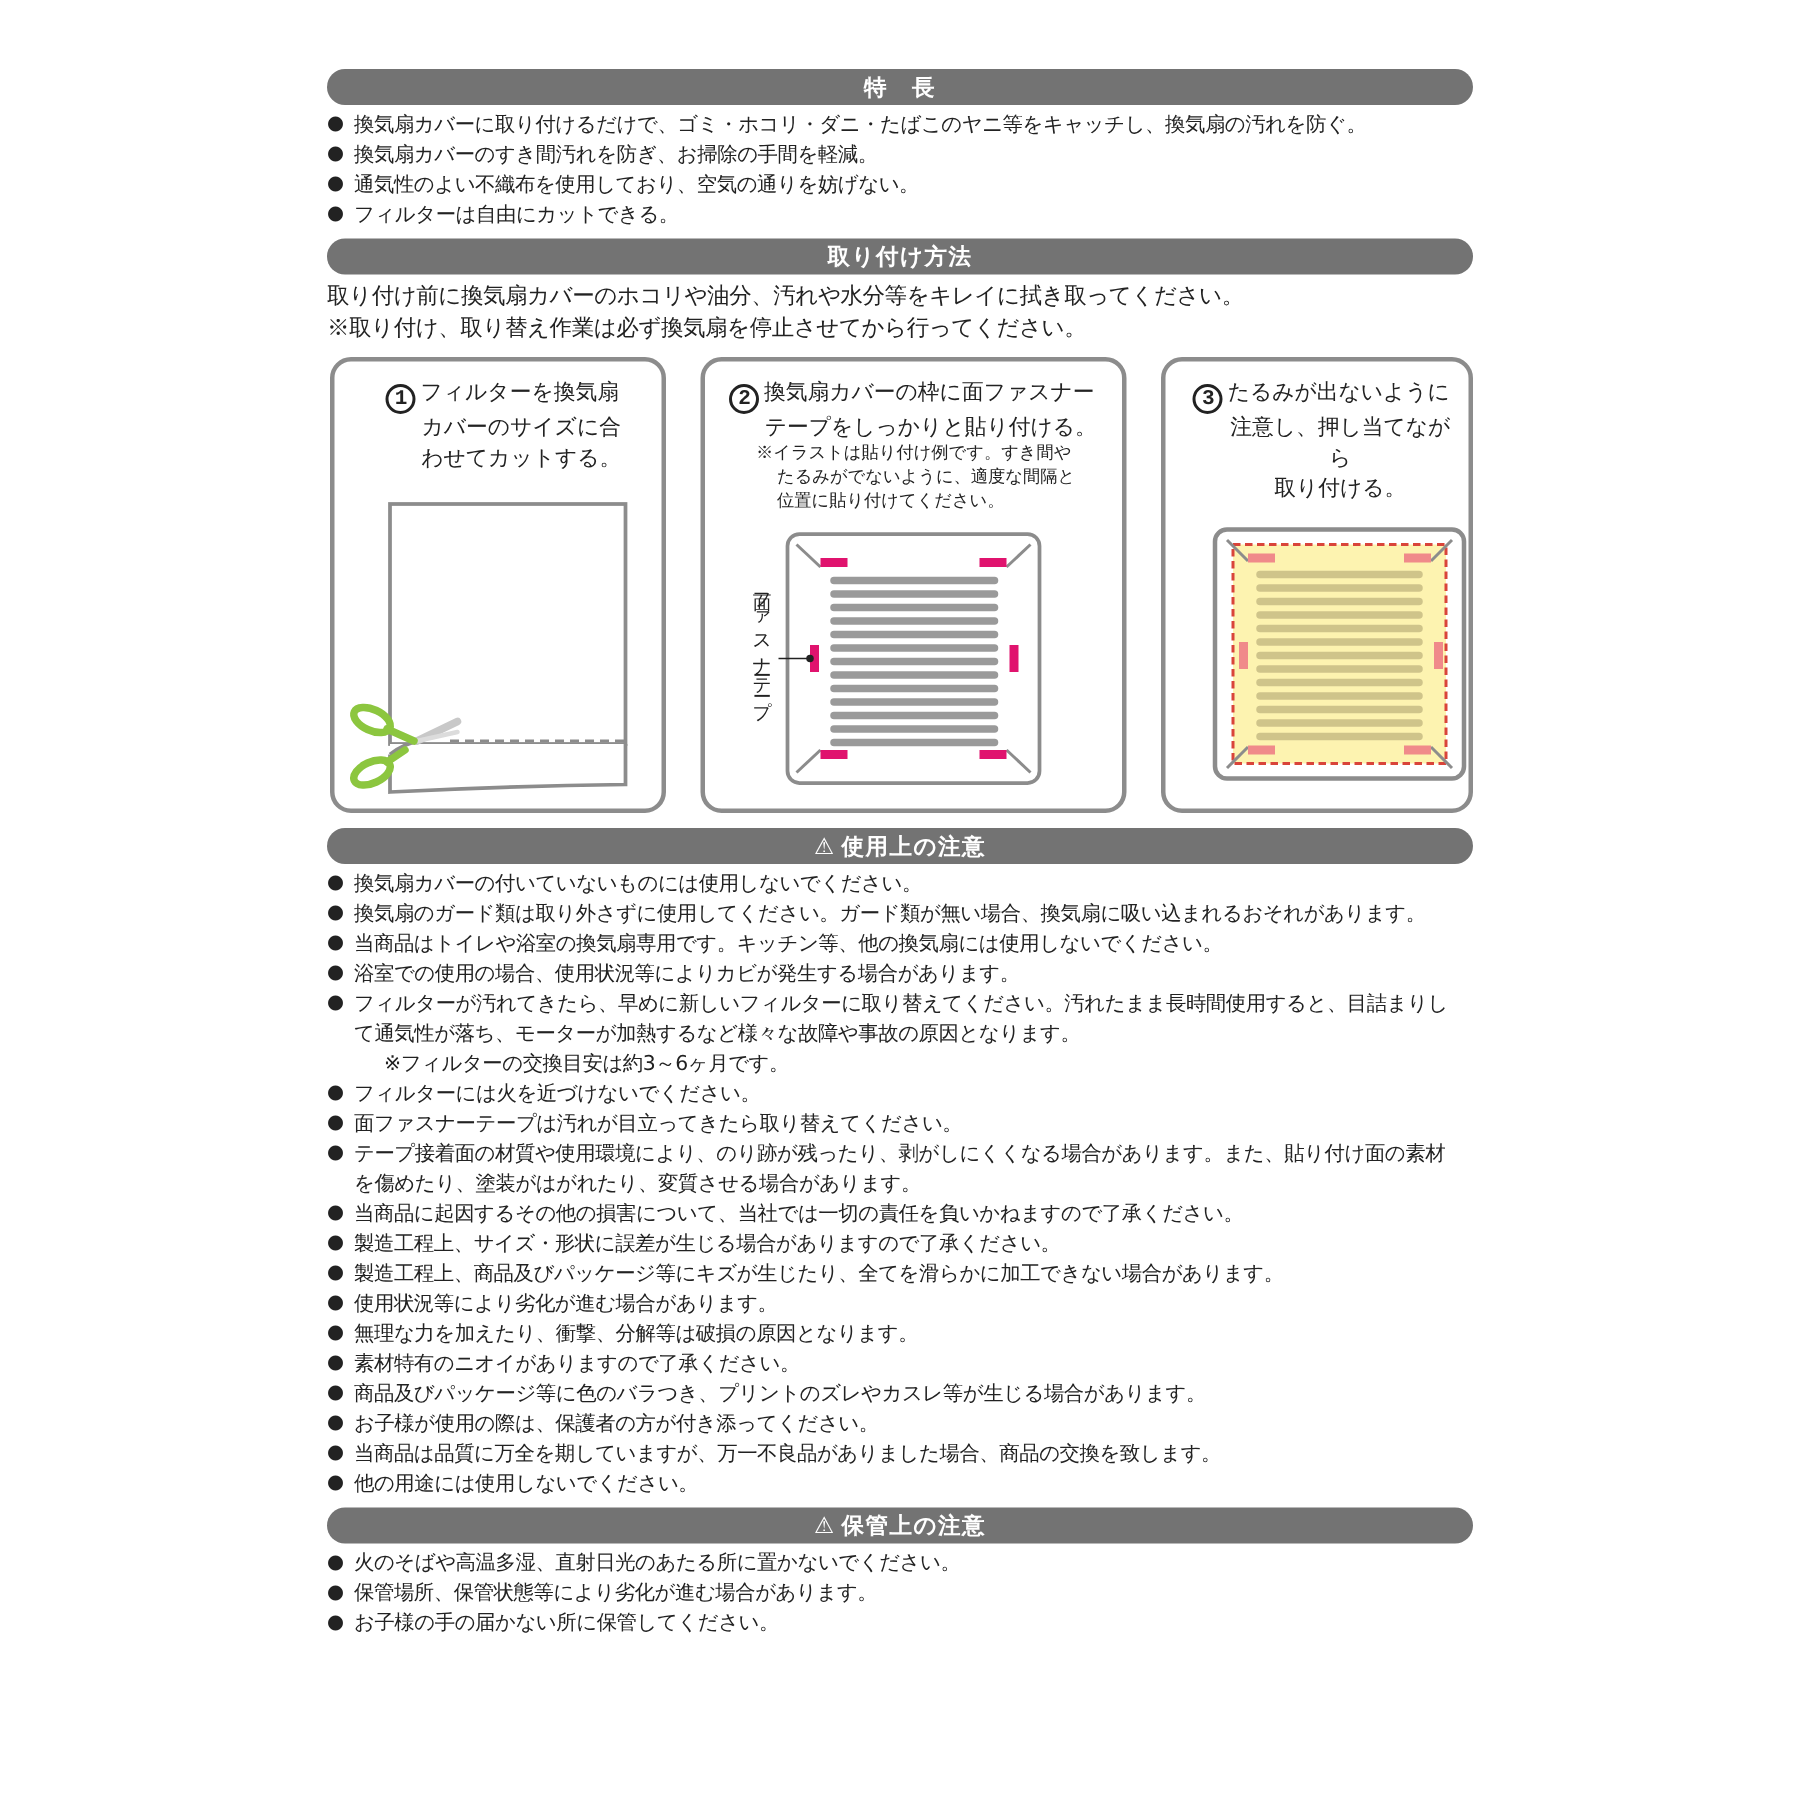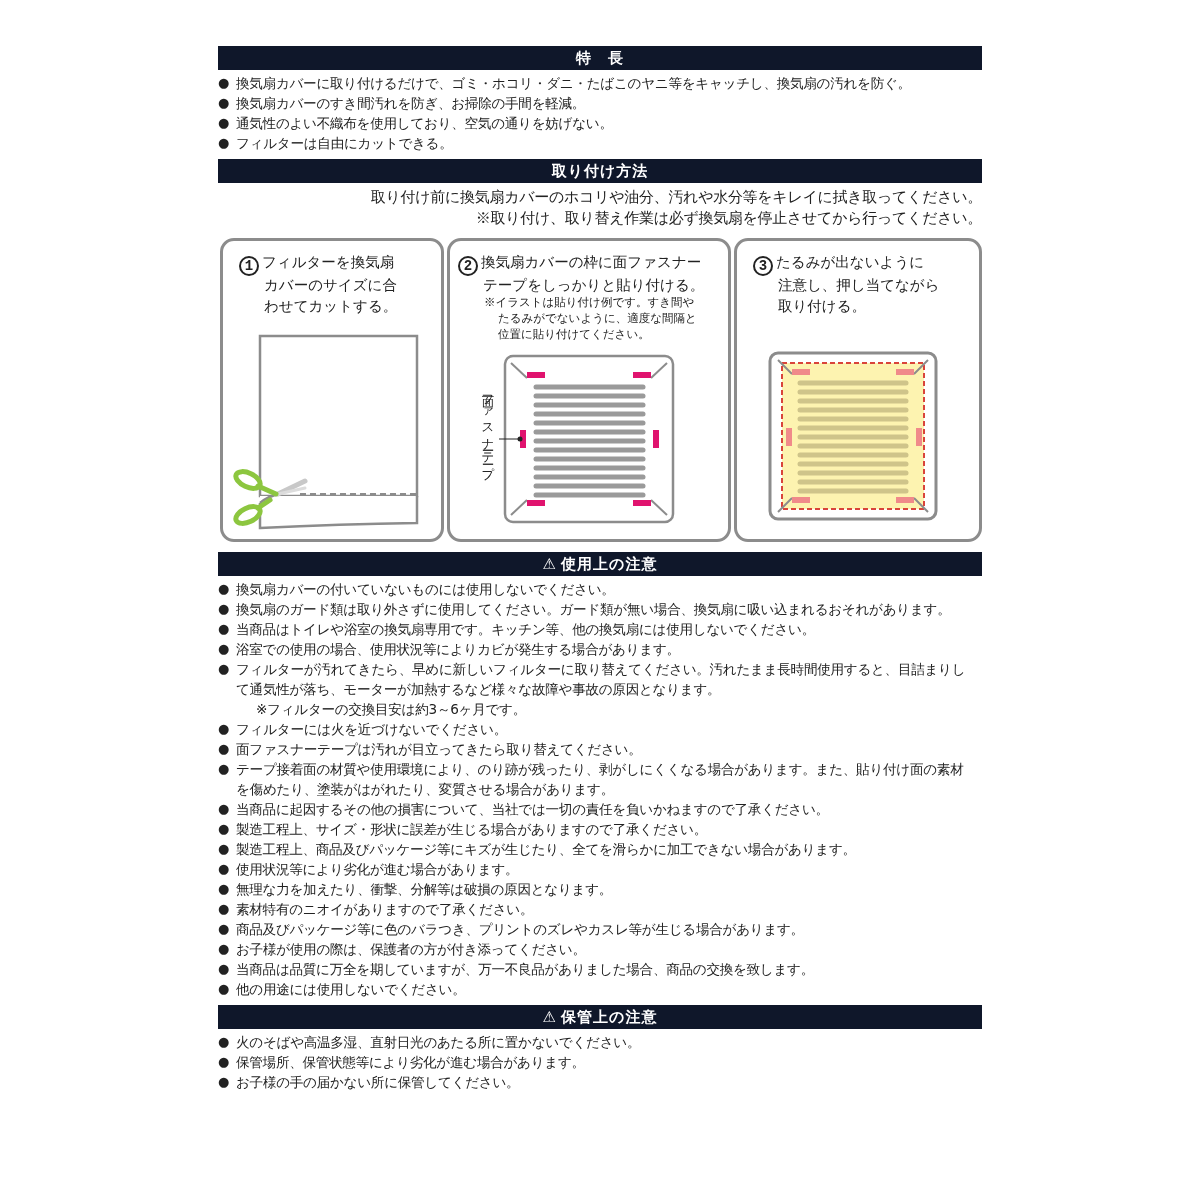--- a/index.html
+++ b/index.html
@@ -1,33 +1,33 @@
 <!DOCTYPE html>
 <html><head>
 <meta charset="utf-8">
 <style>
   html, body { margin: 0; padding: 0; background: #ffffff; }
   body { width: 1200px; height: 1200px; position: relative; overflow: hidden;
          font-family: "DejaVu Sans", "Liberation Sans", sans-serif; color: #222; }
   .page { position: absolute; left: 218px; top: 46px; width: 764px; }
-  .bar { height: 24px; border-radius: 0; background: #0f172a; color: #fff;
+  .bar { height: 24px; border-radius: 12px; background: #737373; color: #fff;
          font-weight: bold; font-size: 15px; display: flex; align-items: center;
          justify-content: center; letter-spacing: 1px; }
   .bar .warn { display: inline-block; margin-right: 4px; font-size: 15px; }
   ul.bul { list-style: none; margin: 3px 16px 0 0; padding: 0; font-size: 13.6px; line-height: 20px; }
   ul.bul li { position: relative; padding-left: 18px; white-space: normal; letter-spacing: -0.3px; }
   ul.bul li::before { content: "●"; position: absolute; left: 0; top: 0; font-size: 13px; }
   ul.bul li .note { display: block; padding-left: 20px; }
-  .intro { text-align: right; font-size: 15px; line-height: 21px; margin: 5px 0 4px 0; letter-spacing: -0.3px; }
+  .intro { text-align: left; font-size: 15px; line-height: 21px; margin: 5px 0 4px 0; letter-spacing: -0.3px; }
   .steps { display: flex; justify-content: space-between; margin-top: 8px; margin-bottom: 10px; }
   .step { position: relative; height: 304px; border: 3px solid #8c8c8c; border-radius: 14px; box-sizing: border-box; background: #fff; }
   .step1 { width: 224px; margin-left: 2px; }
   .step2 { width: 284px; }
-  .step3 { width: 248px; }
-  .step-text { position: absolute; top: 12px; left: 16px; right: 10px; font-size: 14.5px; line-height: 20.5px; }
+  .step3 { width: 208px; }
+  .step-text { position: absolute; top: 12px; left: 16px; right: 10px; font-size: 14.5px; line-height: 20.5px; text-align: center; }
   .num { display: inline-flex; width: 20px; height: 20px; border: 2px solid #222; border-radius: 50%;
          align-items: center; justify-content: center; font-weight: bold; font-size: 14px;
          box-sizing: border-box; margin-right: 3px; vertical-align: -3px; }
   .step-text .cont { padding-left: 25px; display: block; }
   .step-sub { position: absolute; top: 54px; left: 34px; right: 8px; font-size: 11.5px; line-height: 16px; }
   .step-sub .cont { padding-left: 14px; display: block; }
   svg { position: absolute; }
 </style>
 </head>
 <body>

